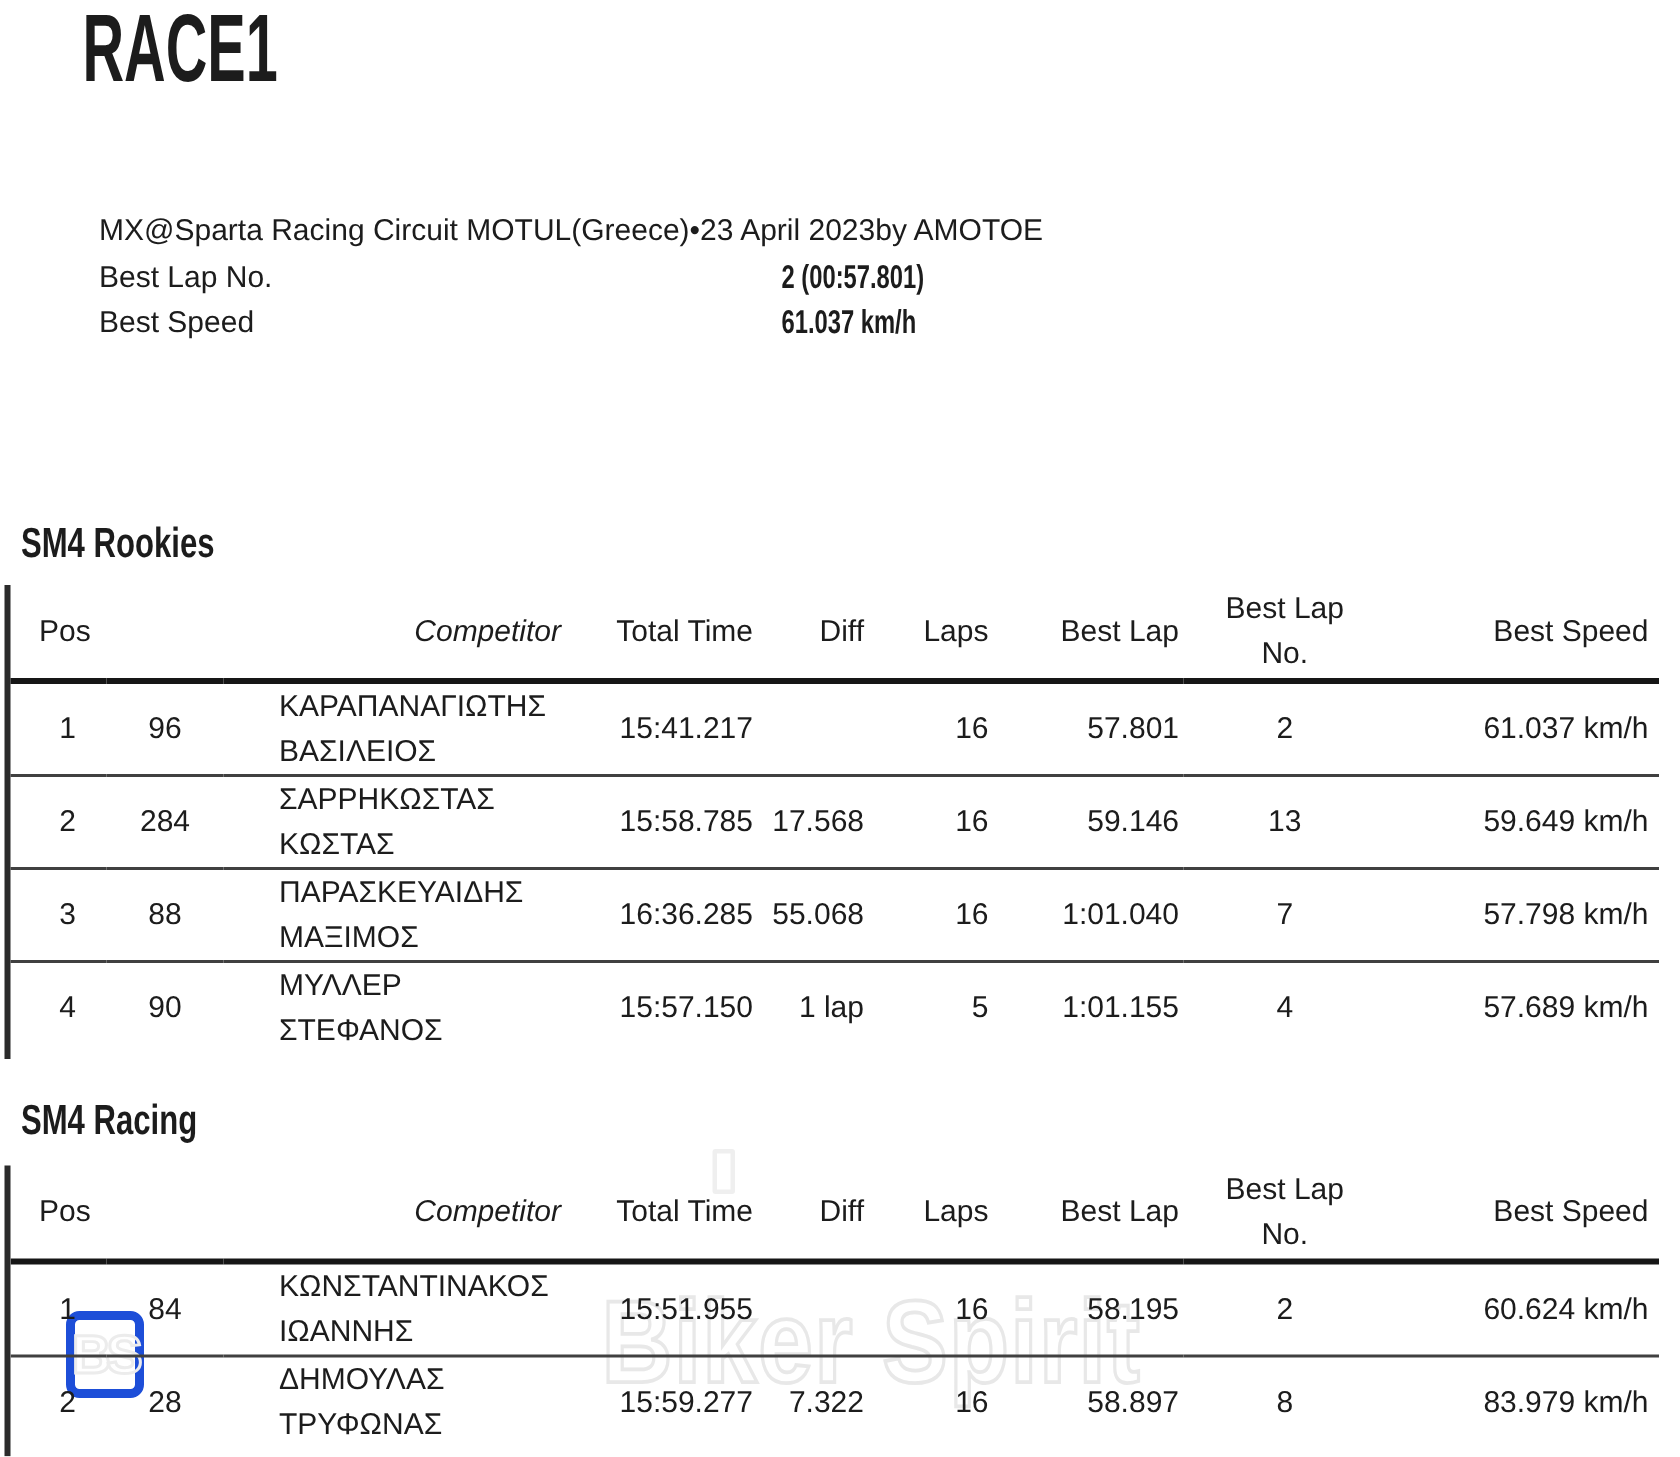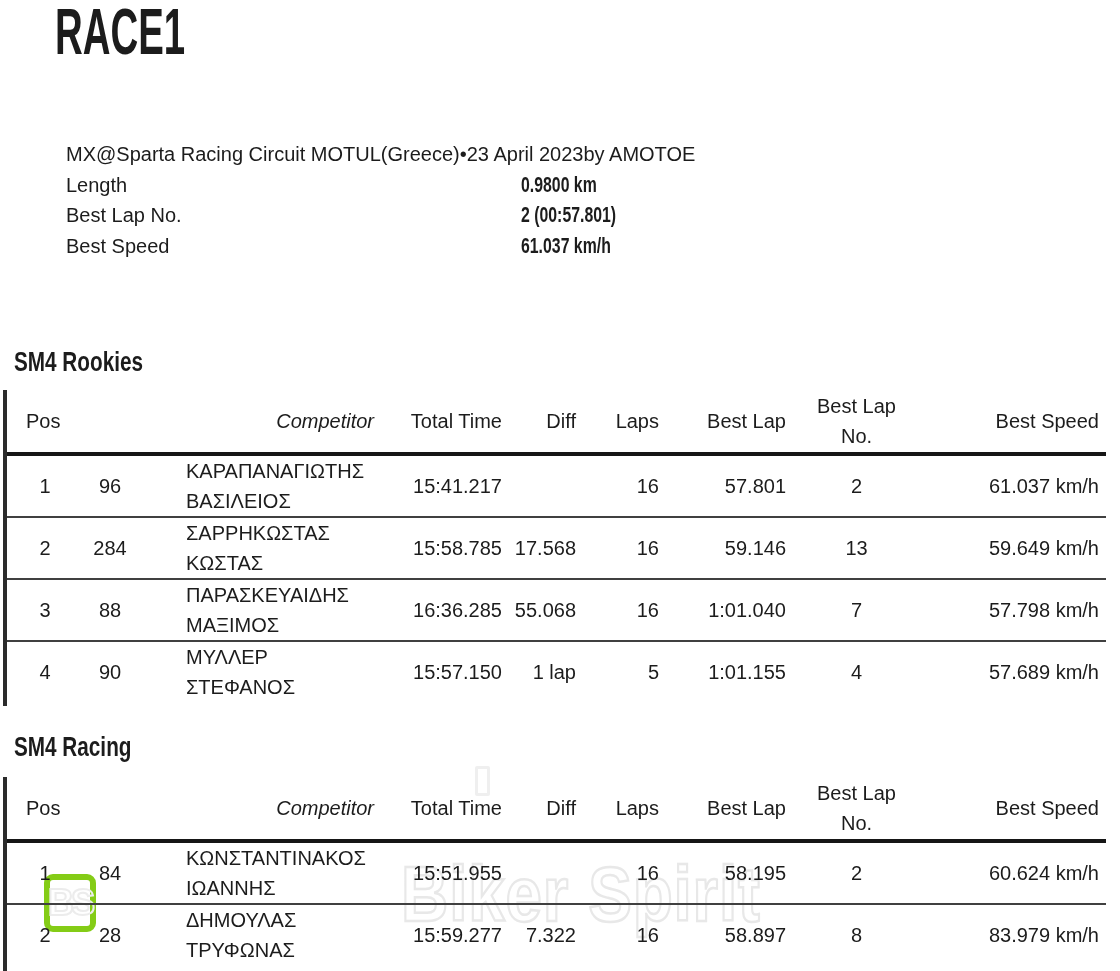--- a/index.html
+++ b/index.html
@@ -24,21 +24,21 @@
     white-space: nowrap;
     color: transparent;
     -webkit-text-stroke: 2.5px #e8e8e8;
     transform: scaleX(0.84);
     transform-origin: 0 0;
   }
   .wm-logo {
     position: absolute;
     left: 44px; top: 874px;
     width: 52px; height: 58px;
-    border: 6px solid #84cc16;
+    border: 6px solid #1d4ed8;
     border-radius: 9px;
     display: flex; align-items: center; justify-content: center;
     font-size: 36px; font-weight: 800; letter-spacing: -3px;
     color: transparent;
     -webkit-text-stroke: 2px #ececec;
   }
   .wm-chip {
     position: absolute;
     left: 475px; top: 766px;
     width: 15px; height: 30px;
@@ -138,24 +138,20 @@
     <div class="wm-text">Biker Spirit</div>
   </div>
 
   <div class="content">
 
     <div class="page-title">RACE1</div>
 
     <div class="info-block">
       <div class="event-line">MX@Sparta Racing Circuit MOTUL(Greece)•23 April 2023by AMOTOE</div>
       <div class="info-row">
-        <span class="info-label">Length</span>
-        <span class="info-value">0.9800 km</span>
-      </div>
-      <div class="info-row">
         <span class="info-label">Best Lap No.</span>
         <span class="info-value">2 (00:57.801)</span>
       </div>
       <div class="info-row">
         <span class="info-label">Best Speed</span>
         <span class="info-value">61.037 km/h</span>
       </div>
     </div>
 
     <div class="section-title" id="section-title-0">SM4 Rookies</div>

